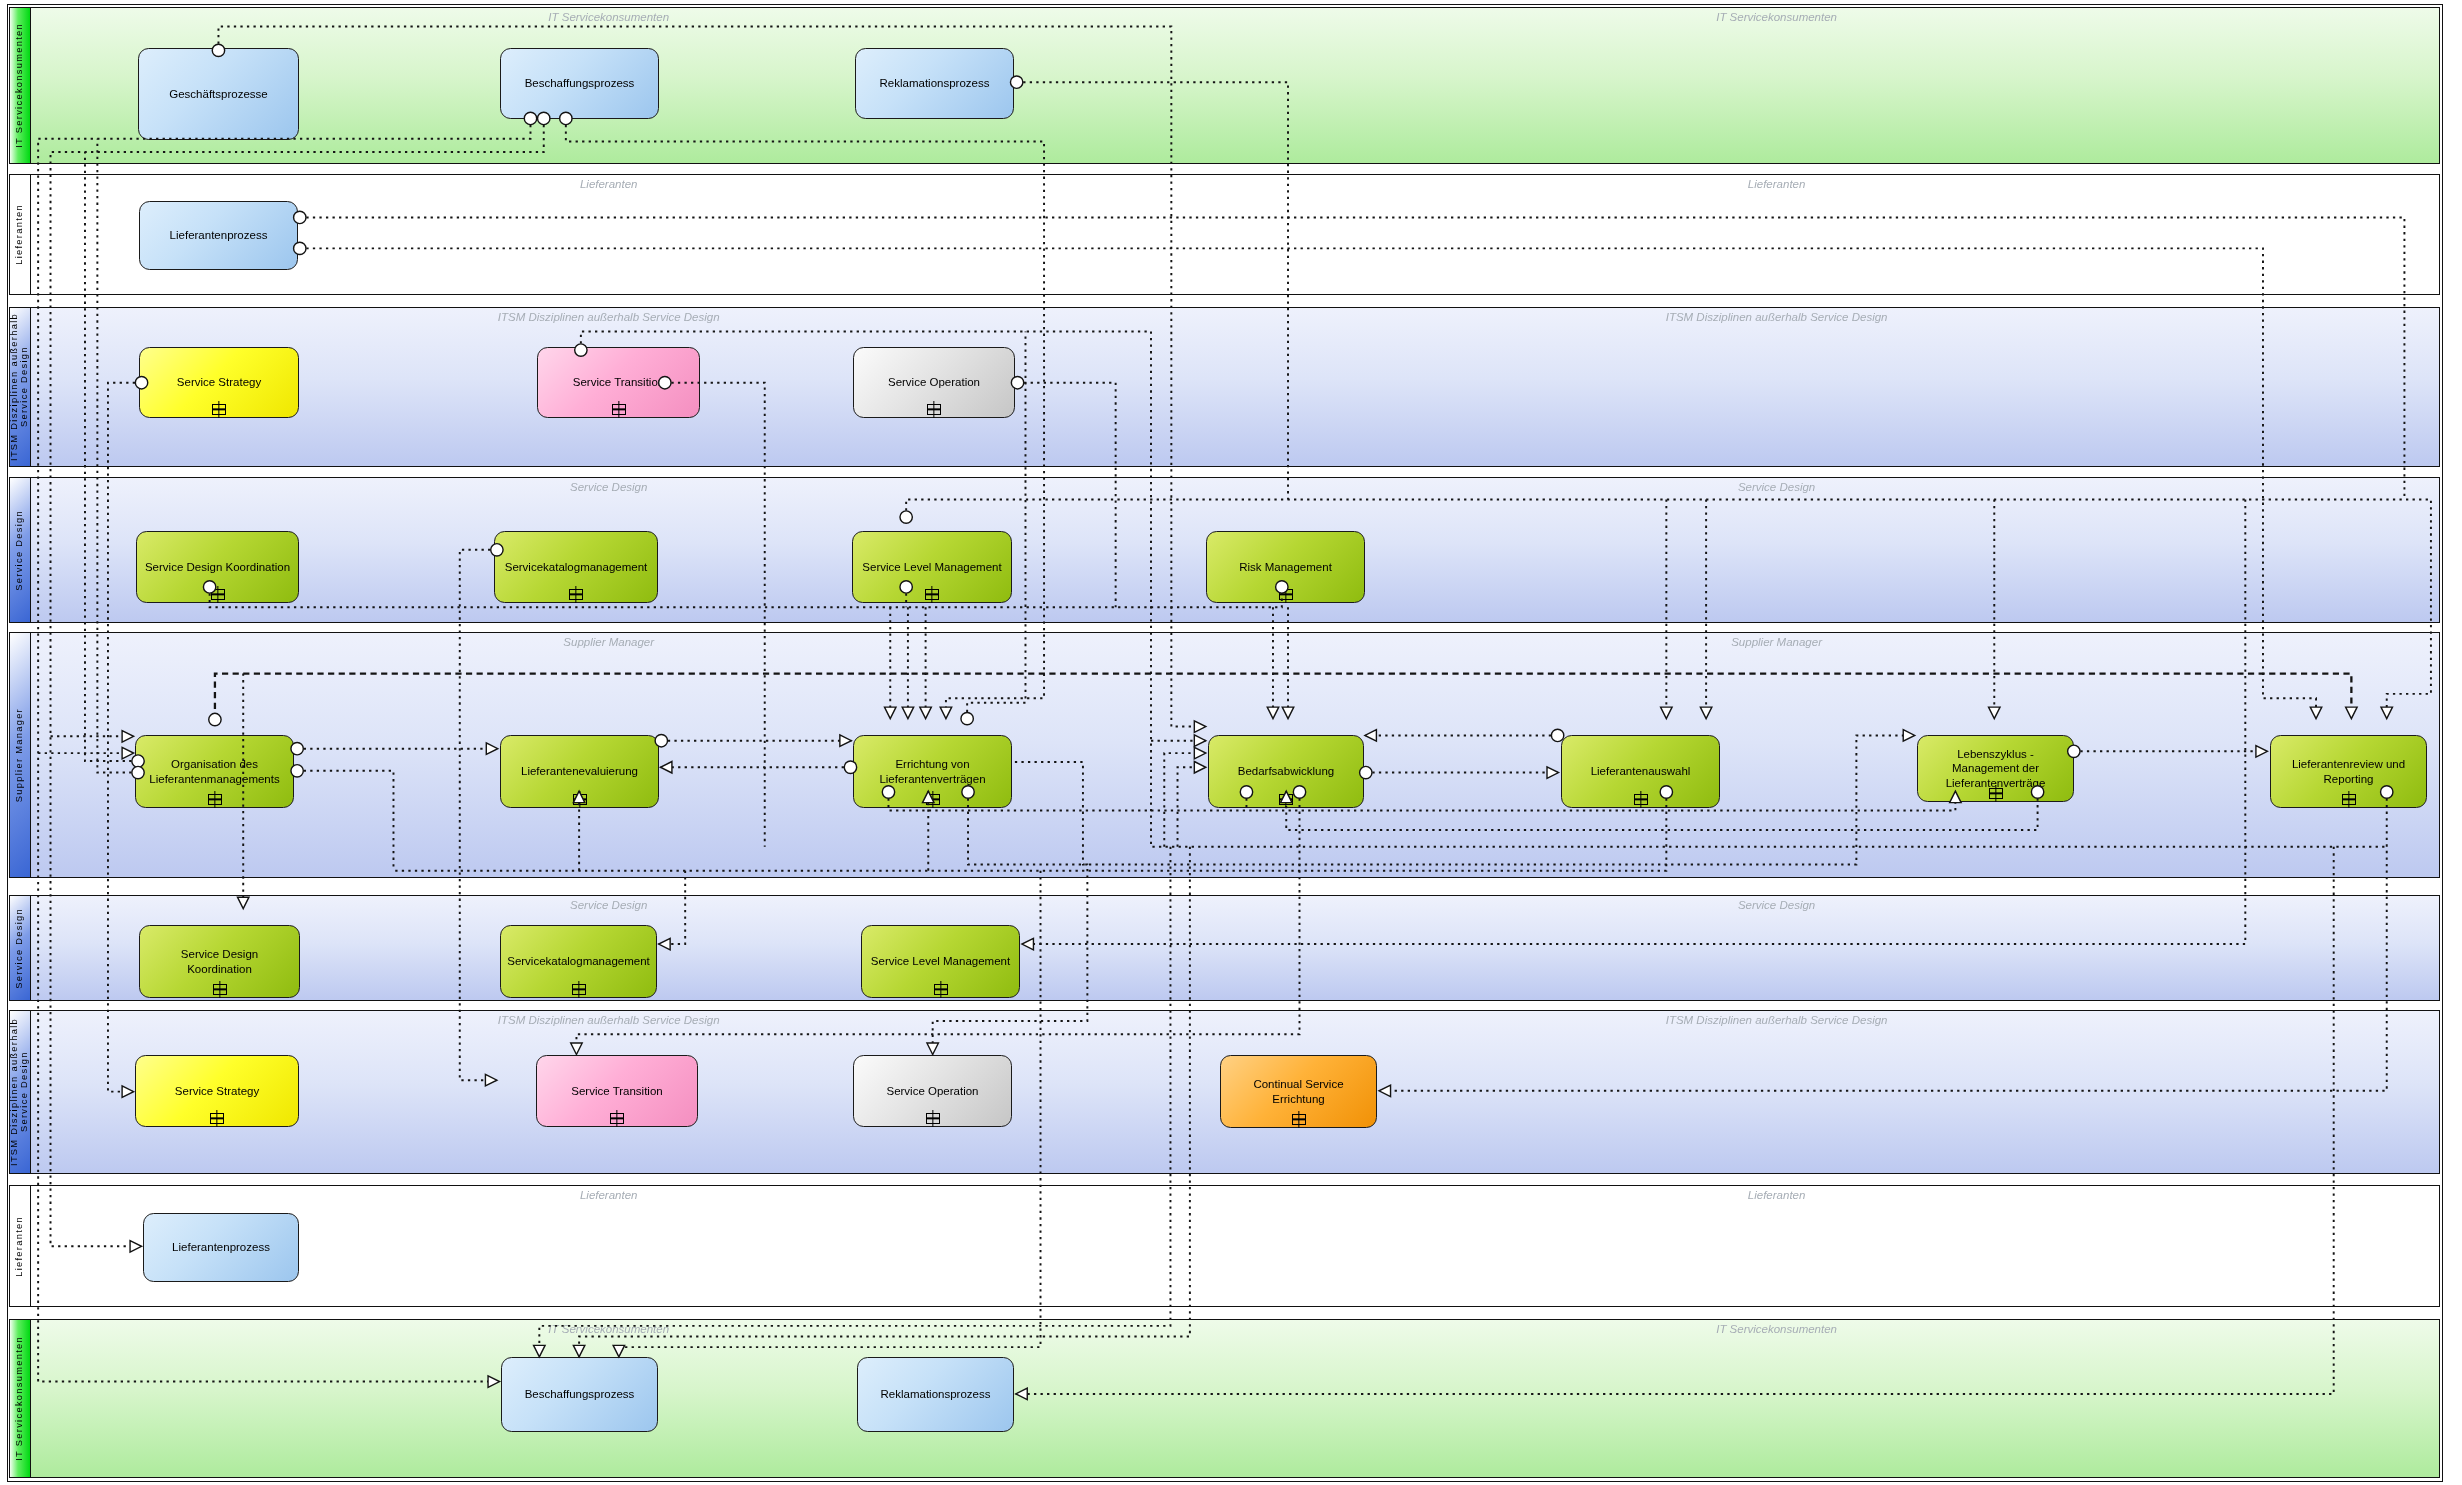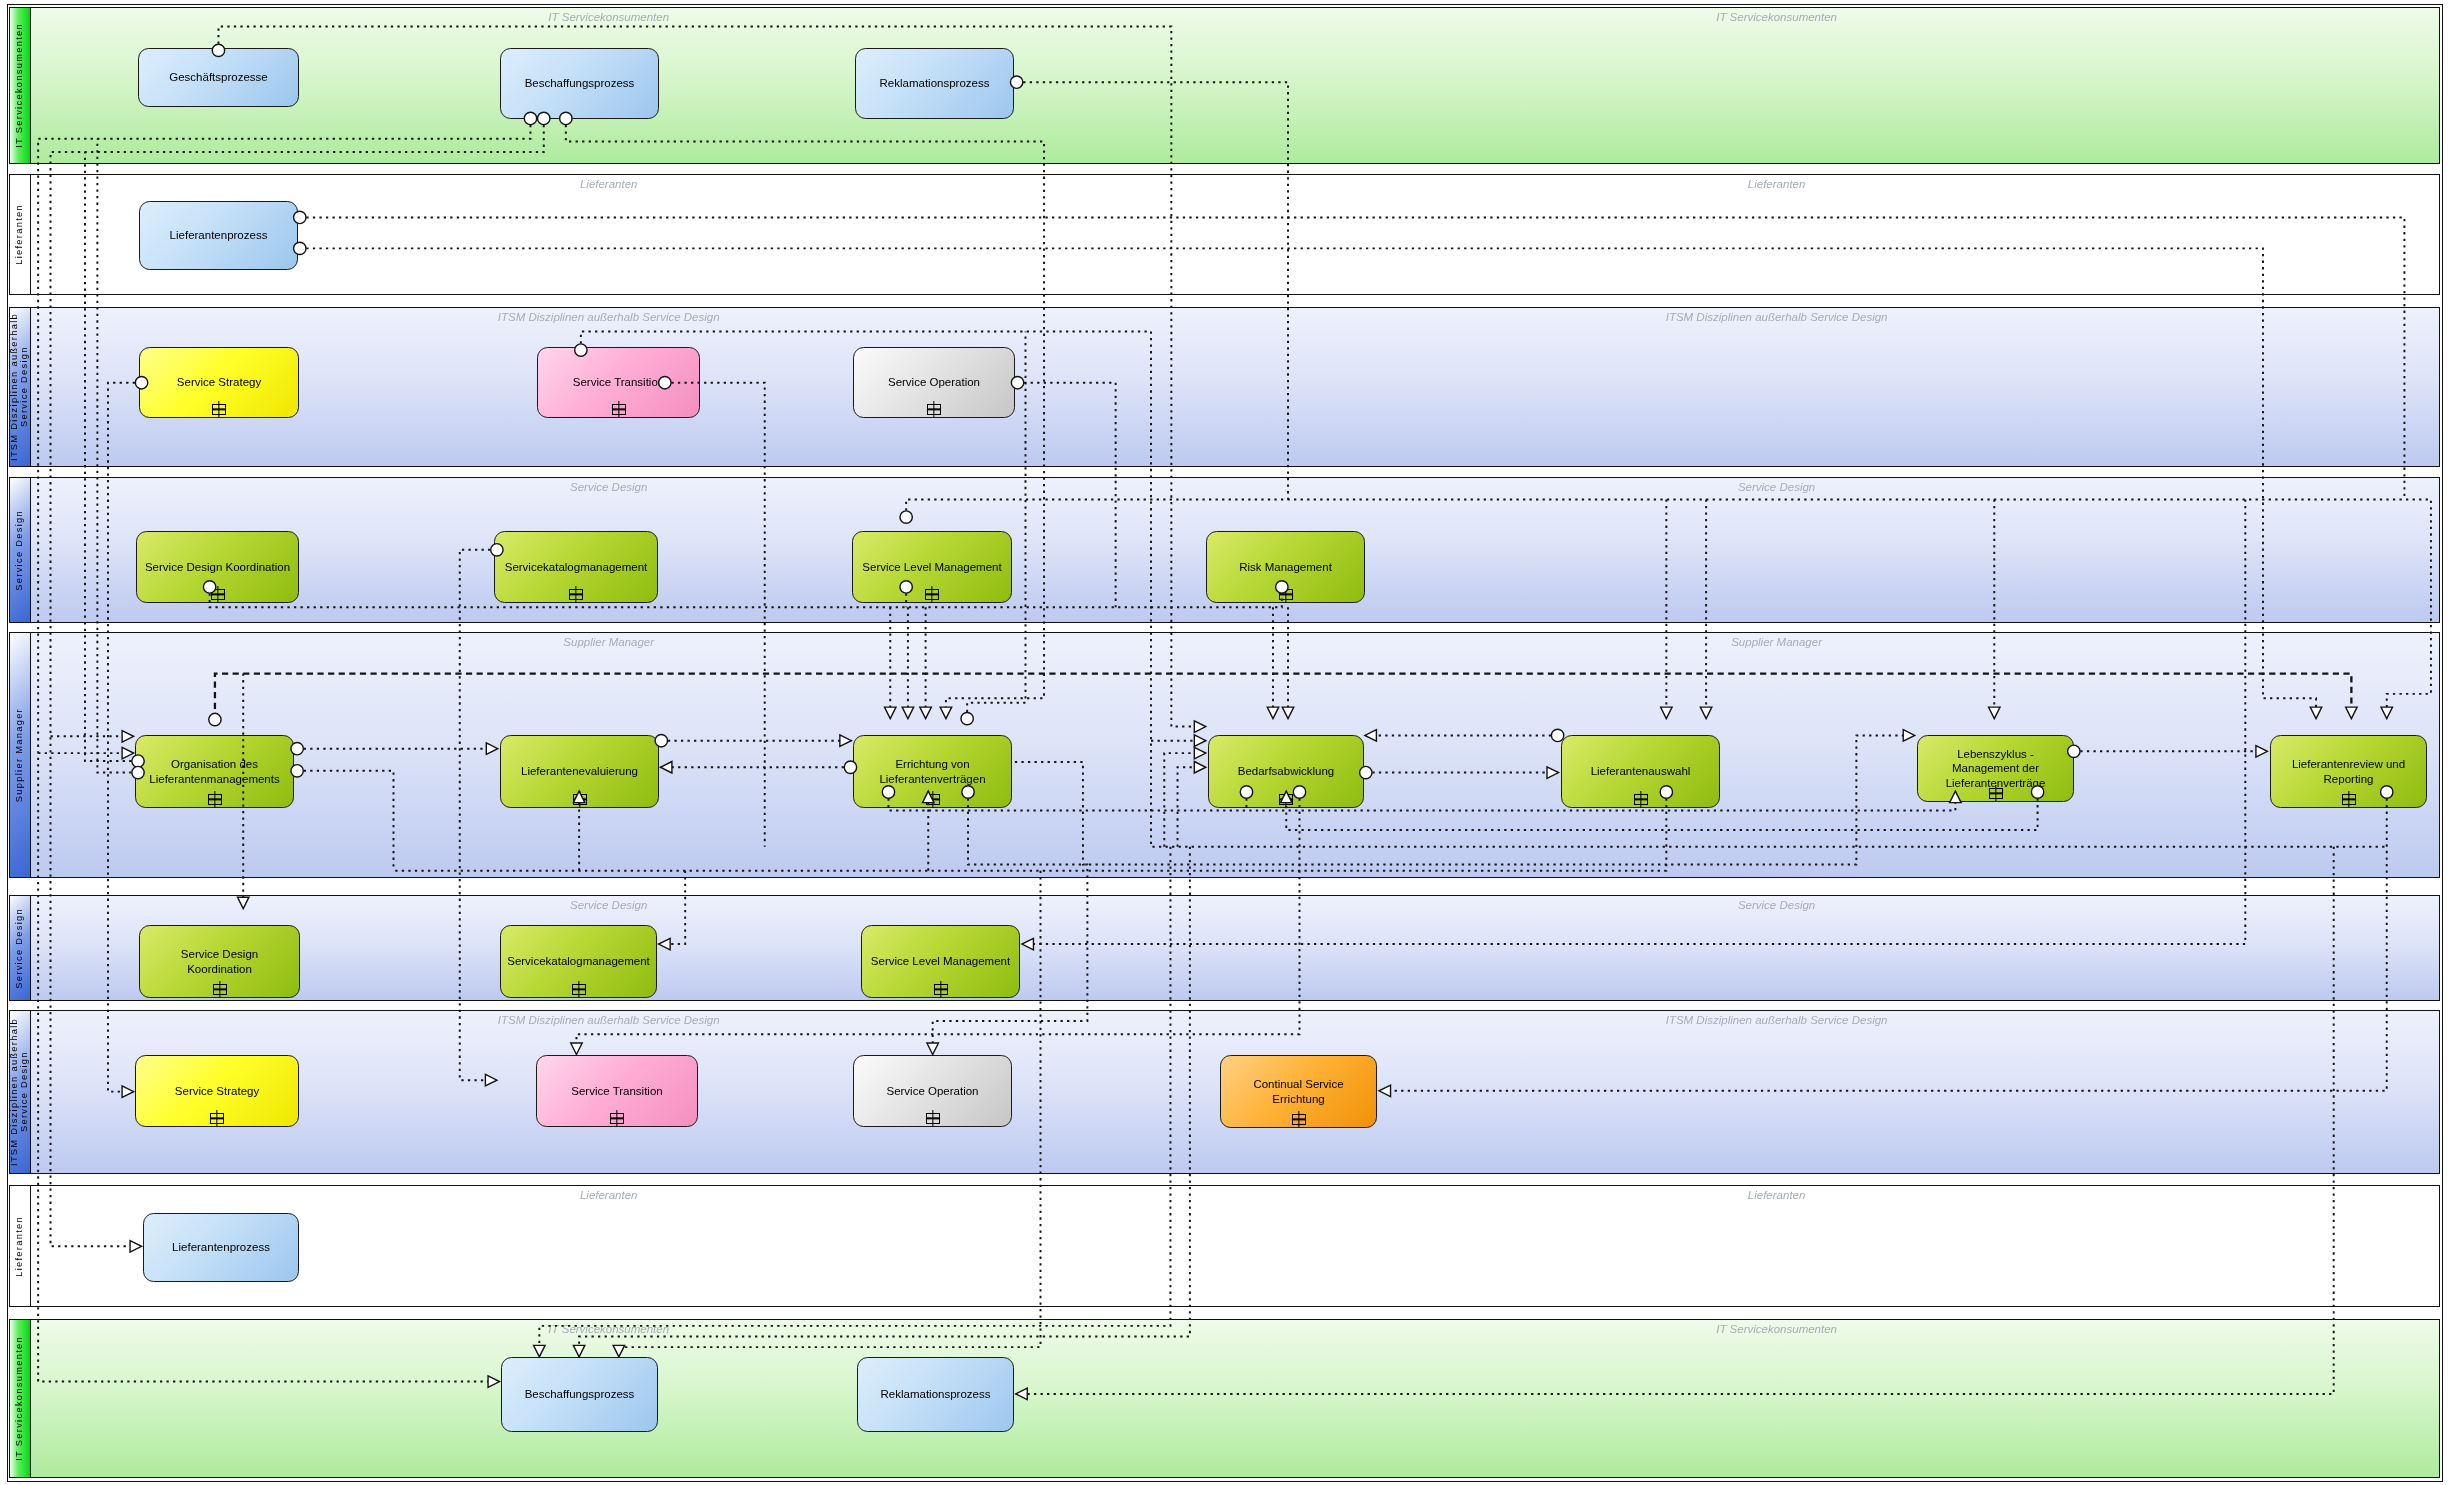--- a/index.html
+++ b/index.html
@@ -127,21 +127,21 @@
         <div class="lane-header">
           <span>IT Servicekonsumenten</span>
         </div>
         <div class="lane-body">
           <span class="lane-title left">IT Servicekonsumenten</span>
           <span class="lane-title right">IT Servicekonsumenten</span>
         </div>
       </div>
     </div>
   <div id="boxes">
-      <div class="pbox blue" style="left: 138px; top: 48px; width: 161px; height: 59px;">
+      <div class="pbox blue" style="left: 138px; top: 48px; width: 161px; height: 92px;">
         <span>Geschäftsprozesse</span>
       </div>
       <div class="pbox blue" style="left: 500px; top: 48px; width: 159px; height: 71px;">
         <span>Beschaffungsprozess</span>
       </div>
       <div class="pbox blue" style="left: 855px; top: 48px; width: 159px; height: 71px;">
         <span>Reklamationsprozess</span>
       </div>
       <div class="pbox blue" style="left: 139px; top: 201px; width: 159px; height: 69px;">
         <span>Lieferantenprozess</span>

